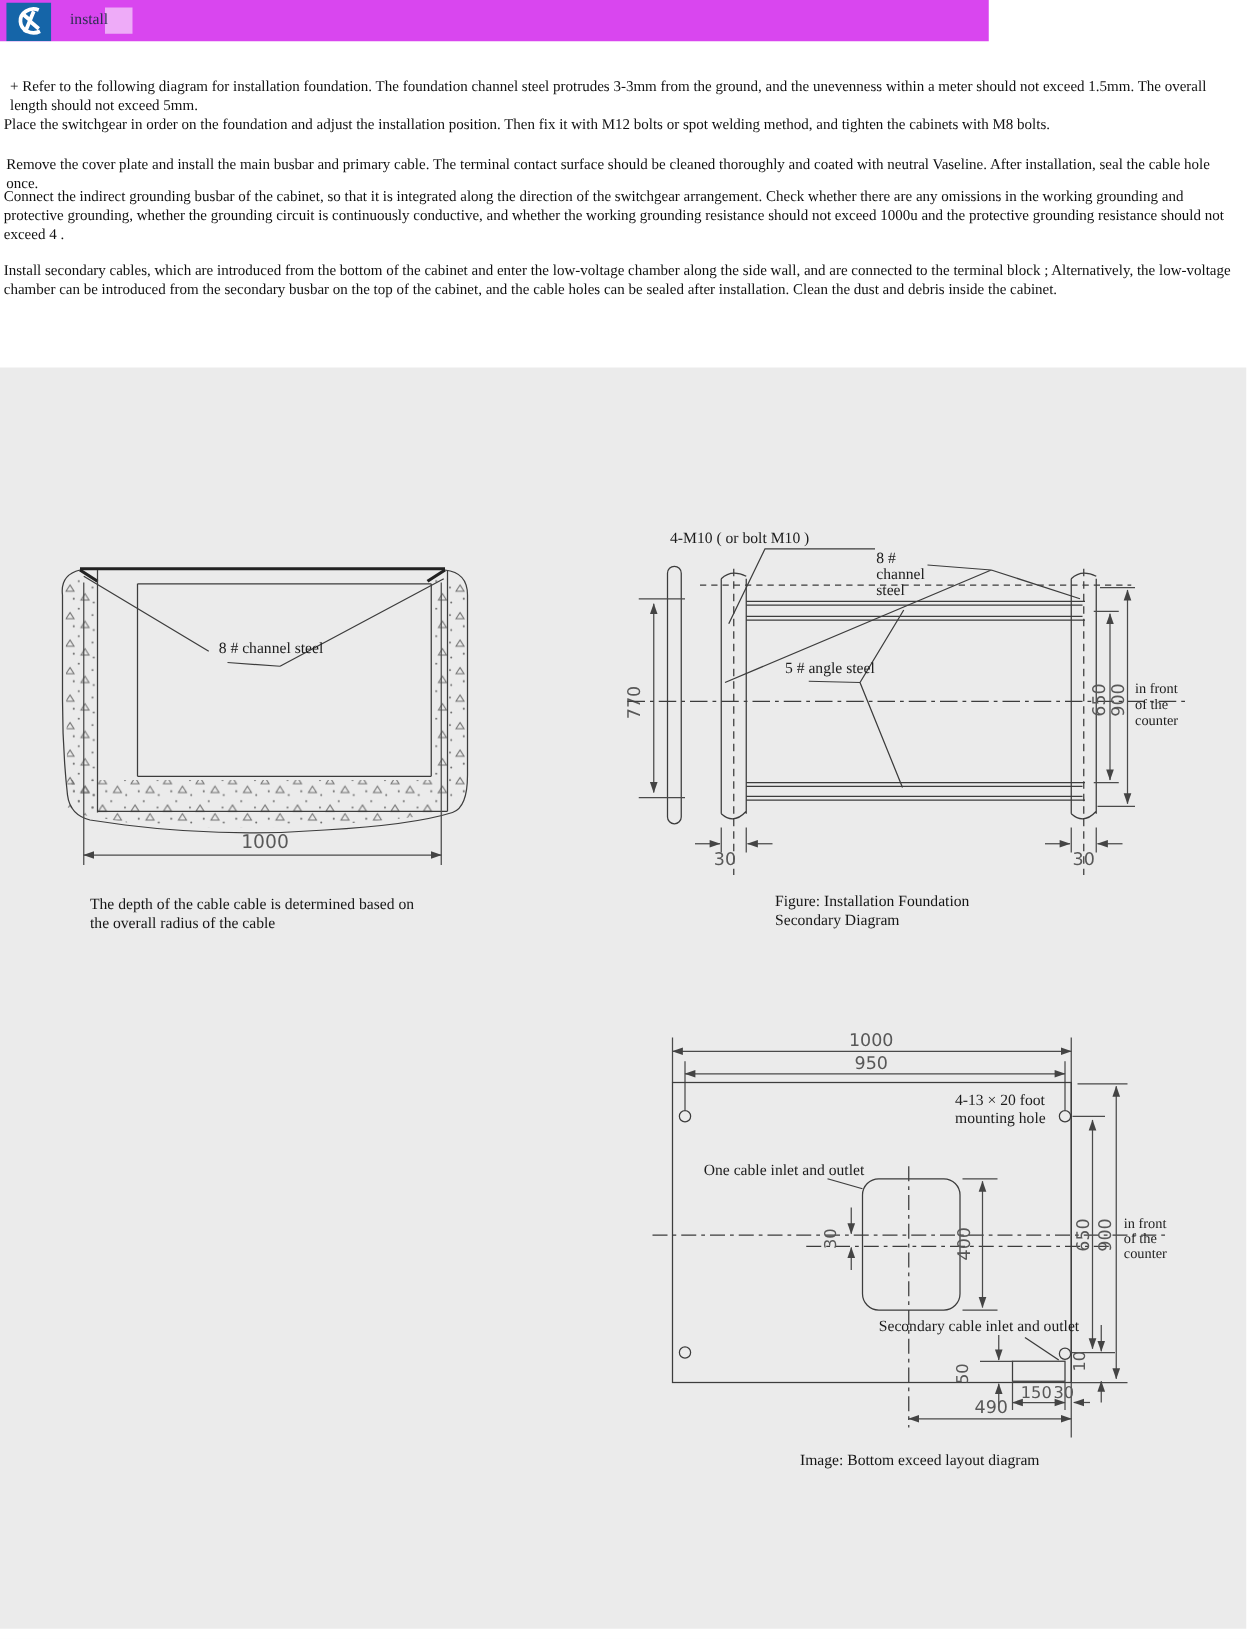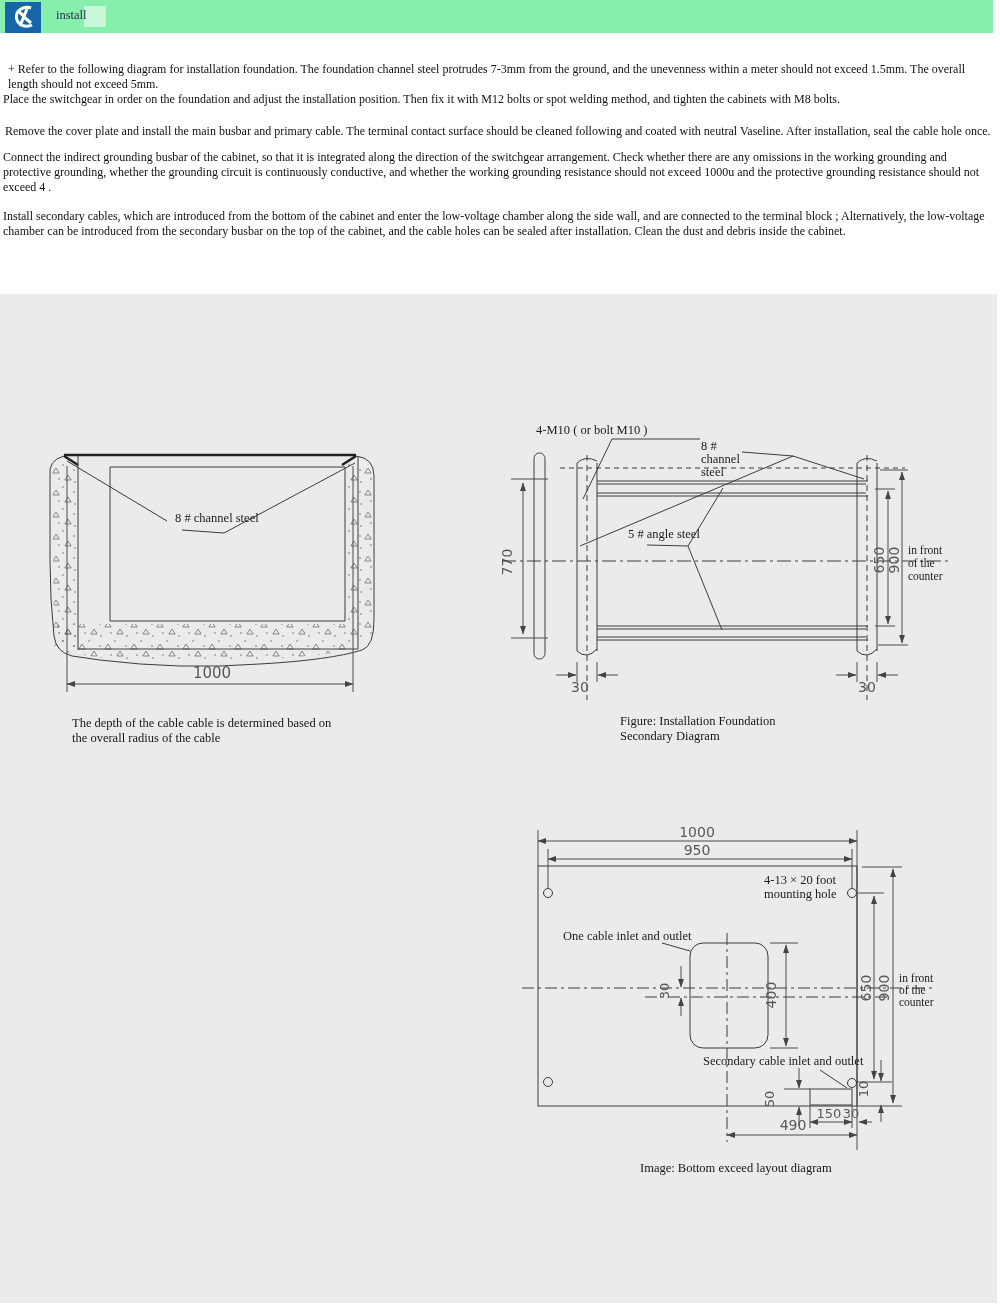--- a/index.html
+++ b/index.html
@@ -1,18 +1,18 @@
 <!DOCTYPE html>
 <html><head>
 <meta charset="utf-8">
 <style>
   html,body{margin:0;padding:0;background:#fff;}
   body{width:1000px;height:1311px;position:relative;overflow:hidden;
        font-family:"Liberation Serif",serif;color:#1c1c1c;}
-  .header{position:absolute;left:0;top:0;width:993px;height:33px;background:#86efac;}
+  .header{position:absolute;left:0;top:0;width:791px;height:33px;background:#d946ef;}
   .logo{position:absolute;left:5px;top:2px;width:36px;height:31px;display:block;}
   .title{position:absolute;left:56px;top:8px;font-size:12.5px;color:#2e2e52;}
   .title-glint{position:absolute;left:84px;top:6px;width:22px;height:21px;background:rgba(255,255,255,.55);}
   .para{position:absolute;width:988px;font-size:12px;line-height:15px;color:#111;}
   .panel{position:absolute;left:0;top:294px;width:997px;height:1009px;background:#ebebeb;}
   .draw{position:absolute;left:0;top:0;width:1000px;height:1311px;}
   .ln{stroke:#3c3c3c;stroke-width:1;fill:none;}
   .ln2{stroke:#4a4a4a;stroke-width:1;fill:none;}
   text{stroke:none;}
   .dim{font-family:"DejaVu Sans",sans-serif;font-size:14px;fill:#585858;}
@@ -27,23 +27,23 @@
 <div class="header">
   <svg class="logo" viewBox="0 0 36 31">
     <rect x="0" y="0" width="36" height="31" fill="#1565a8"></rect>
     <path d="M26,6 A10.5,9.5 0 1 0 27,23" stroke="#fff" stroke-width="3" fill="none"></path>
     <path d="M13,9 L20,15 M22,7 L15,24 M19,15 L26,21" stroke="#fff" stroke-width="3" fill="none"></path>
   </svg>
   <span class="title-glint"></span>
   <span class="title">install</span>
 </div>
 
-<div class="para" style="top:62px;left:0;padding-left:8px;">+ Refer to the following diagram for installation foundation. The foundation channel steel protrudes 7-3mm from the ground, and the unevenness within a meter should not exceed 1.5mm. The overall length should not exceed 5mm.</div>
+<div class="para" style="top:62px;left:0;padding-left:8px;">+ Refer to the following diagram for installation foundation. The foundation channel steel protrudes 3-3mm from the ground, and the unevenness within a meter should not exceed 1.5mm. The overall length should not exceed 5mm.</div>
 <div class="para" style="top:92px;left:0;padding-left:3px;">Place the switchgear in order on the foundation and adjust the installation position. Then fix it with M12 bolts or spot welding method, and tighten the cabinets with M8 bolts.</div>
-<div class="para" style="top:124px;left:0;padding-left:5px;">Remove the cover plate and install the main busbar and primary cable. The terminal contact surface should be cleaned following and coated with neutral Vaseline. After installation, seal the cable hole once.</div>
+<div class="para" style="top:124px;left:0;padding-left:5px;">Remove the cover plate and install the main busbar and primary cable. The terminal contact surface should be cleaned thoroughly and coated with neutral Vaseline. After installation, seal the cable hole once.</div>
 <div class="para" style="top:150px;left:0;padding-left:3px;">Connect the indirect grounding busbar of the cabinet, so that it is integrated along the direction of the switchgear arrangement. Check whether there are any omissions in the working grounding and protective grounding, whether the grounding circuit is continuously conductive, and whether the working grounding resistance should not exceed 1000u and the protective grounding resistance should not exceed 4 .</div>
 <div class="para" style="top:209px;left:0;padding-left:3px;">Install secondary cables, which are introduced from the bottom of the cabinet and enter the low-voltage chamber along the side wall, and are connected to the terminal block ; Alternatively, the low-voltage chamber can be introduced from the secondary busbar on the top of the cabinet, and the cable holes can be sealed after installation. Clean the dust and debris inside the cabinet.</div>
 
 <div class="panel"></div>
 
 <svg class="draw" viewBox="0 0 1000 1311">
   <defs>
     <marker id="ar" viewBox="0 0 10 8" refX="9.5" refY="4" markerWidth="9" markerHeight="7" orient="auto-start-reverse">
       <path d="M0,0.5 L10,4 L0,7.5 z" fill="#444"></path>
     </marker>

